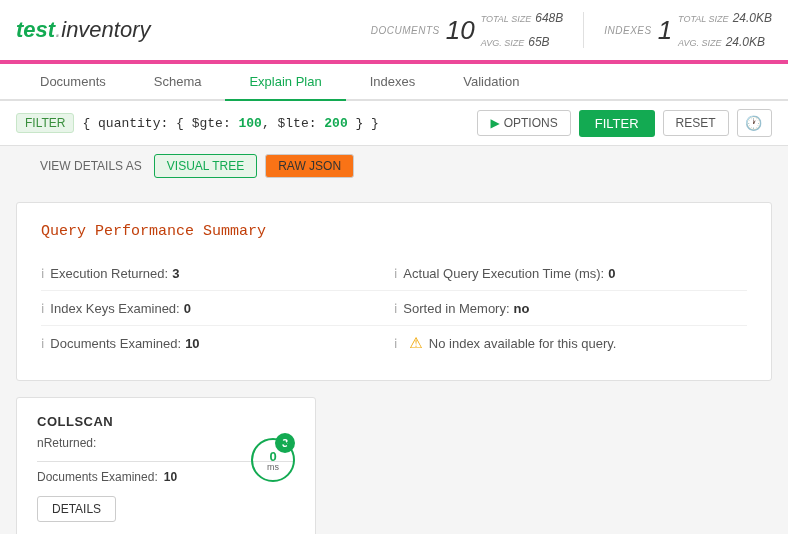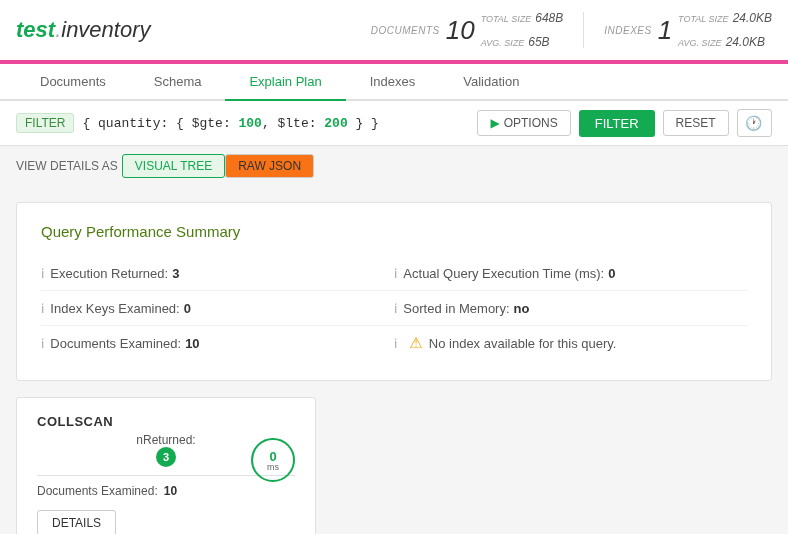--- a/index.html
+++ b/index.html
@@ -111,20 +111,22 @@
       cursor: pointer;
       color: #555;
     }
 
     
     .view-toolbar {
       background: #f5f5f5;
       padding: 8px 16px;
       display: flex;
       align-items: center;
+      gap: 8px;
+      margin-left: 24px;
     }
     .view-label {
       font-size: 12px;
       color: #666;
       margin-right: 4px;
     }
     .view-btn {
       background: #f97316;
       border: 1px solid #ccc;
       border-radius: 3px;
@@ -148,22 +150,23 @@
     .perf-summary {
       background: #fff;
       border: 1px solid #e0e0e0;
       border-radius: 3px;
       padding: 20px 24px;
       margin-bottom: 16px;
     }
     .perf-title {
       font-size: 15px;
       font-weight: 500;
-      color: #4d7c0f;
+      color: #c2410c;
       margin-bottom: 16px;
+      font-family: Liberation Mono, monospace;
     }
     .perf-grid {
       display: grid;
       grid-template-columns: 1fr 1fr;
       gap: 0;
     }
     .perf-row {
       display: flex;
       align-items: center;
       padding: 8px 0;
@@ -208,21 +211,20 @@
       font-weight: 700;
       color: #333;
       margin-bottom: 4px;
       letter-spacing: 0.5px;
     }
     .collscan-row {
       display: flex;
       align-items: center;
       justify-content: space-between;
       margin-bottom: 8px;
-      flex-direction: column;
     }
     .collscan-label {
       font-size: 12px;
       color: #555;
     }
     .badge-green {
       background: #13aa52;
       color: #fff;
       border-radius: 50%;
       width: 20px;

